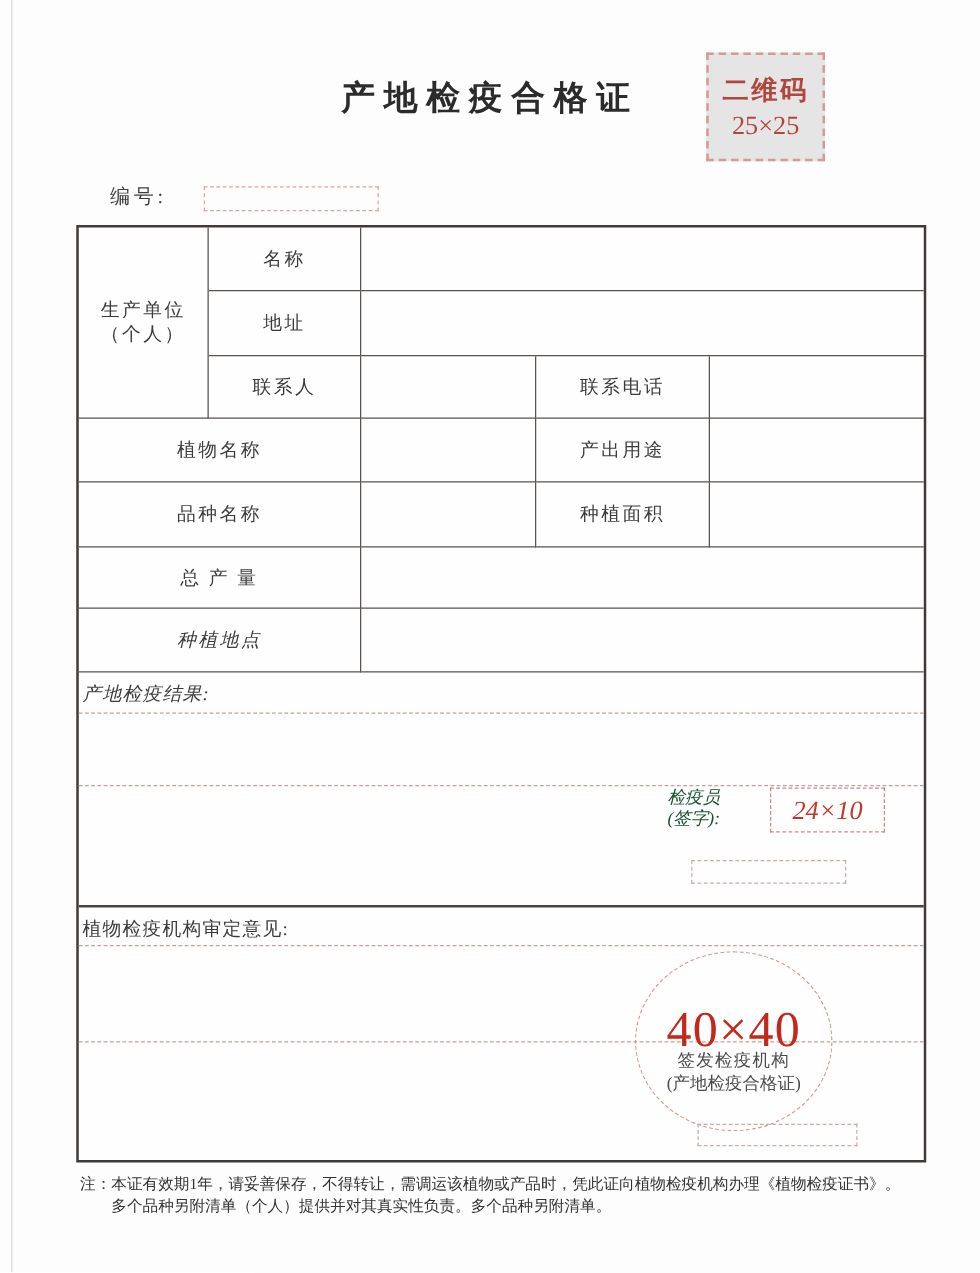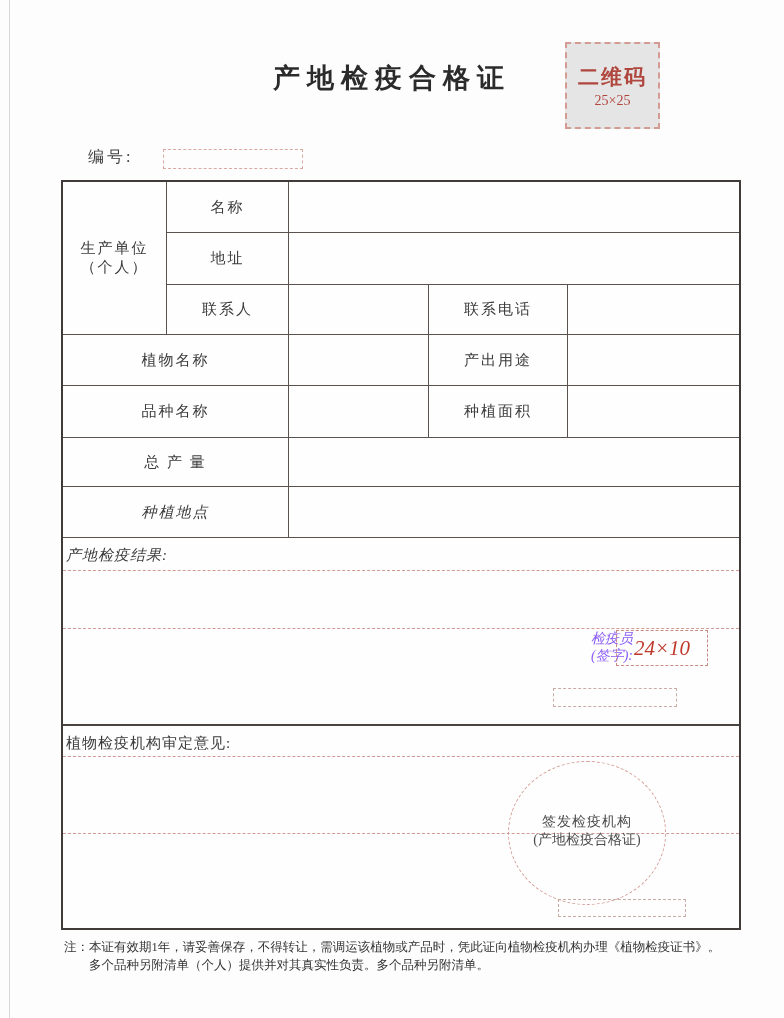--- a/index.html
+++ b/index.html
@@ -11,21 +11,21 @@
   .doc-title{
     position:absolute;left:0;top:60px;width:784px;text-align:center;
     font-size:27px;font-weight:bold;letter-spacing:7px;color:#2b2b2b;
   }
   .qr-box{
     position:absolute;left:565px;top:42px;width:95px;height:87px;
     border:2px dashed #d49b93;display:flex;flex-direction:column;align-items:center;justify-content:center;
     color:#b0473f;box-sizing:border-box;background:#e5e5e5;
   }
   .qr-box .l1{font-size:21px;font-weight:bold;letter-spacing:2px;}
-  .qr-box .l2{font-size:14px;margin-top:2px;}
+  .qr-box .l2{font-size:21px;margin-top:2px;}
   .serial{position:absolute;left:88px;top:147px;font-size:16px;letter-spacing:3px;color:#3f3f3f;}
   .serial-box{position:absolute;left:163px;top:149px;width:140px;height:20px;border:1px dashed #d8a8a1;box-sizing:border-box;}
   .form-table{
     position:absolute;left:61px;top:180px;width:680px;height:750px;
     border:2px solid #403b38;box-sizing:border-box;background:#fefefe;
   }
   .grid{
     display:grid;
     grid-template-columns:104px 122px 140px 139px 171px;
     grid-template-rows:51px 52px 50px 51px 52px 49px 51px;
@@ -36,21 +36,21 @@
     display:flex;align-items:center;justify-content:center;text-align:center;
     font-size:15px;letter-spacing:2px;color:#3b3b3b;box-sizing:border-box;
   }
   .cell.no-r{border-right:none;}
   .cell.data{letter-spacing:0;}
   .section{position:relative;width:676px;box-sizing:border-box;}
   .sec1{height:188px;border-bottom:2px solid #4a4440;font-style:italic;}
   .sec2{height:202px;}
   .sec-label{position:absolute;left:3px;top:8px;font-size:15px;letter-spacing:1px;color:#3b3b3b;white-space:nowrap;}
   .dashline{position:absolute;left:0;width:676px;border-top:1px dashed #cf9b93;}
-  .inspector{position:absolute;left:521px;top:92px;width:56px;font-size:14px;line-height:17px;text-align:center;color:#8b5cf6;}
+  .inspector{position:absolute;left:471px;top:92px;width:56px;font-size:14px;line-height:17px;text-align:left;color:#14532d;}
   .sig-box{
     position:absolute;left:553px;top:92px;width:92px;height:36px;
     border:1px dashed #c98a81;display:flex;align-items:center;justify-content:center;
     font-size:21px;color:#bf3a2b;box-sizing:border-box;
   }
   .small-dash-box{position:absolute;border:1px dashed #c9aca6;box-sizing:border-box;}
   .sdb1{left:490px;top:150px;width:124px;height:19px;}
   .sdb2{left:495px;top:173px;width:128px;height:18px;}
   .stamp-circle{
     position:absolute;left:445px;top:35px;width:158px;height:144px;
@@ -129,20 +129,21 @@
         <span>24×10</span>
       </div>
       <div class="small-dash-box sdb1"></div>
     </div>
 
     <div class="section sec2">
       <div class="sec-label">植物检疫机构审定意见:</div>
       <div class="dashline" style="top:30px;"></div>
       <div class="dashline" style="top:107px;"></div>
       <div class="stamp-circle">
+        <div class="stamp-size">40×40</div>
         <div class="stamp-t1">签发检疫机构</div>
         <div class="stamp-t2">(产地检疫合格证)</div>
       </div>
       <div class="small-dash-box sdb2"></div>
     </div>
   </div>
 
   <div class="footnote">
     <div class="fn1">注：本证有效期1年，请妥善保存，不得转让，需调运该植物或产品时，凭此证向植物检疫机构办理《植物检疫证书》。</div>
     <div class="fn2">多个品种另附清单（个人）提供并对其真实性负责。多个品种另附清单。</div>

